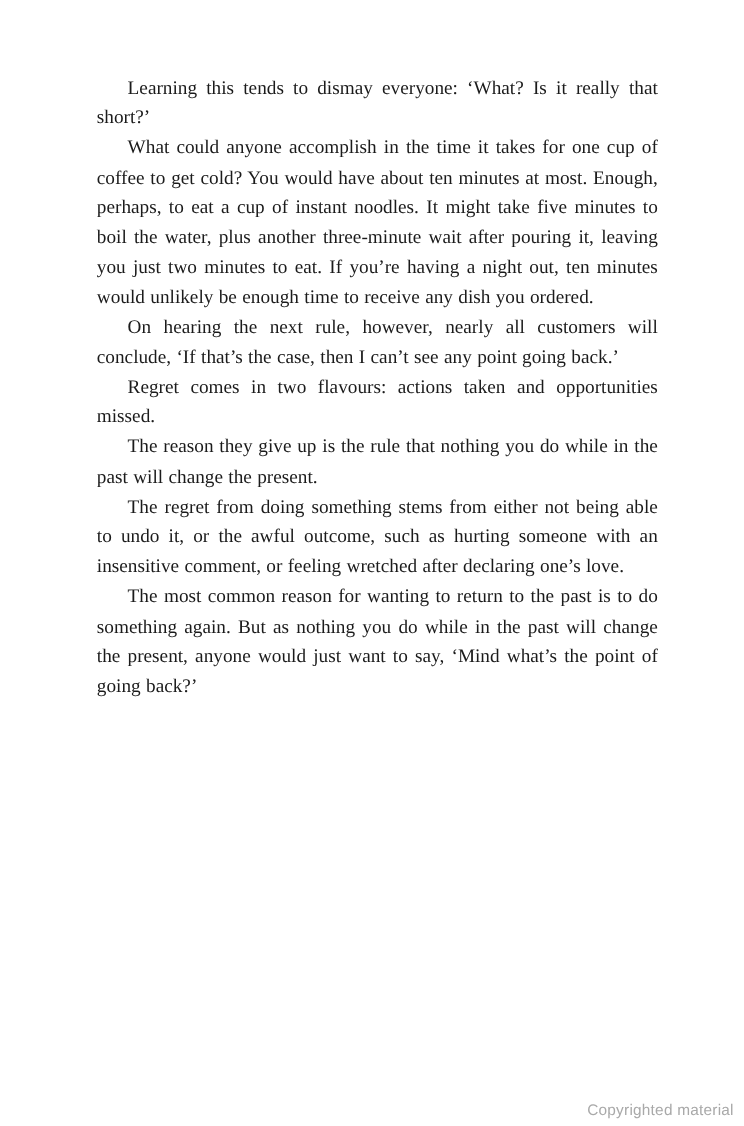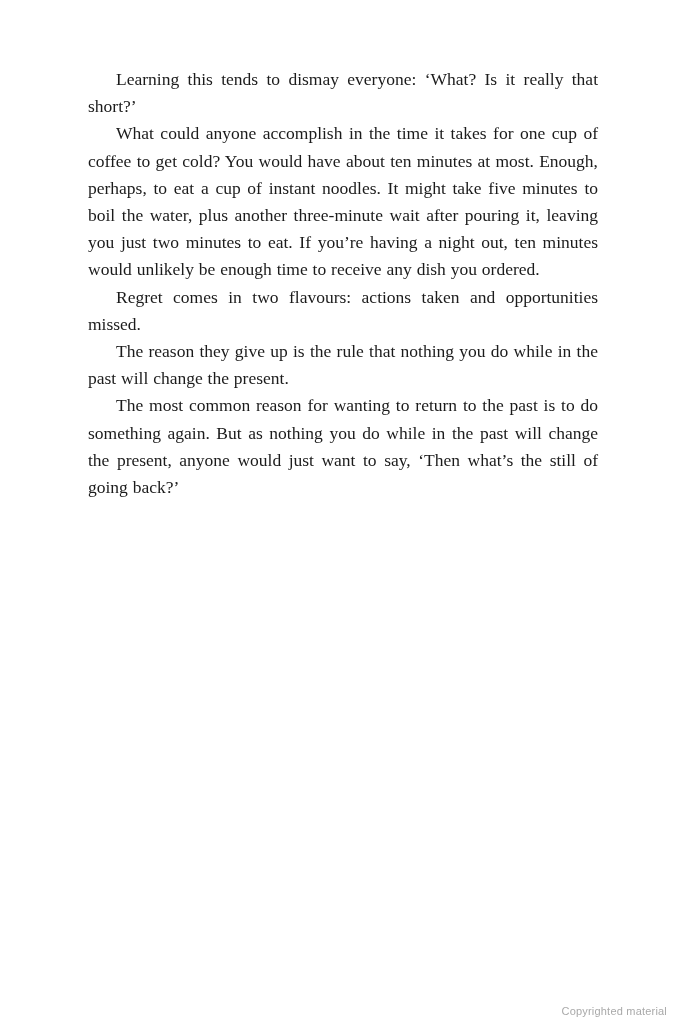--- a/index.html
+++ b/index.html
@@ -30,30 +30,32 @@
     margin: 0;
     padding: 0;
     text-indent: 28px;
     word-spacing: 0.5px;
   }
   .copyright {
     position: absolute;
     right: 5px;
     bottom: 7px;
     font-family: "Liberation Sans", sans-serif;
-    font-size: 11px;
+    font-size: 14px;
     color: #a9a9a9;
     letter-spacing: 0.2px;
   }
 </style>
 </head>
 <body>
 
 <div class="page">
   <div class="text-block">
     <p>Learning this tends to dismay everyone: ‘What? Is it really that short?’</p>
     <p>What could anyone accomplish in the time it takes for one cup of coffee to get cold? You would have about ten minutes at most. Enough, perhaps, to eat a cup of instant noodles. It might take five minutes to boil the water, plus another three-minute wait after pouring it, leaving you just two minutes to eat. If you’re having a night out, ten minutes would unlikely be enough time to receive any dish you ordered.</p>
+    <p>On hearing the next rule, however, nearly all customers will conclude, ‘If that’s the case, then I can’t see any point going back.’</p>
     <p>Regret comes in two flavours: actions taken and opportunities missed.</p>
     <p>The reason they give up is the rule that nothing you do while in the past will change the present.</p>
-    <p>The most common reason for wanting to return to the past is to do something again. But as nothing you do while in the past will change the present, anyone would just want to say, ‘Then what’s the still of going back?’</p>
+    <p>The regret from doing something stems from either not being able to undo it, or the awful outcome, such as hurting someone with an insensitive comment, or feeling wretched after declaring one’s love.</p>
+    <p>The most common reason for wanting to return to the past is to do something again. But as nothing you do while in the past will change the present, anyone would just want to say, ‘Mind what’s the point of going back?’</p>
   </div>
   <div class="copyright">Copyrighted material</div>
 </div>
 
 </body></html>

